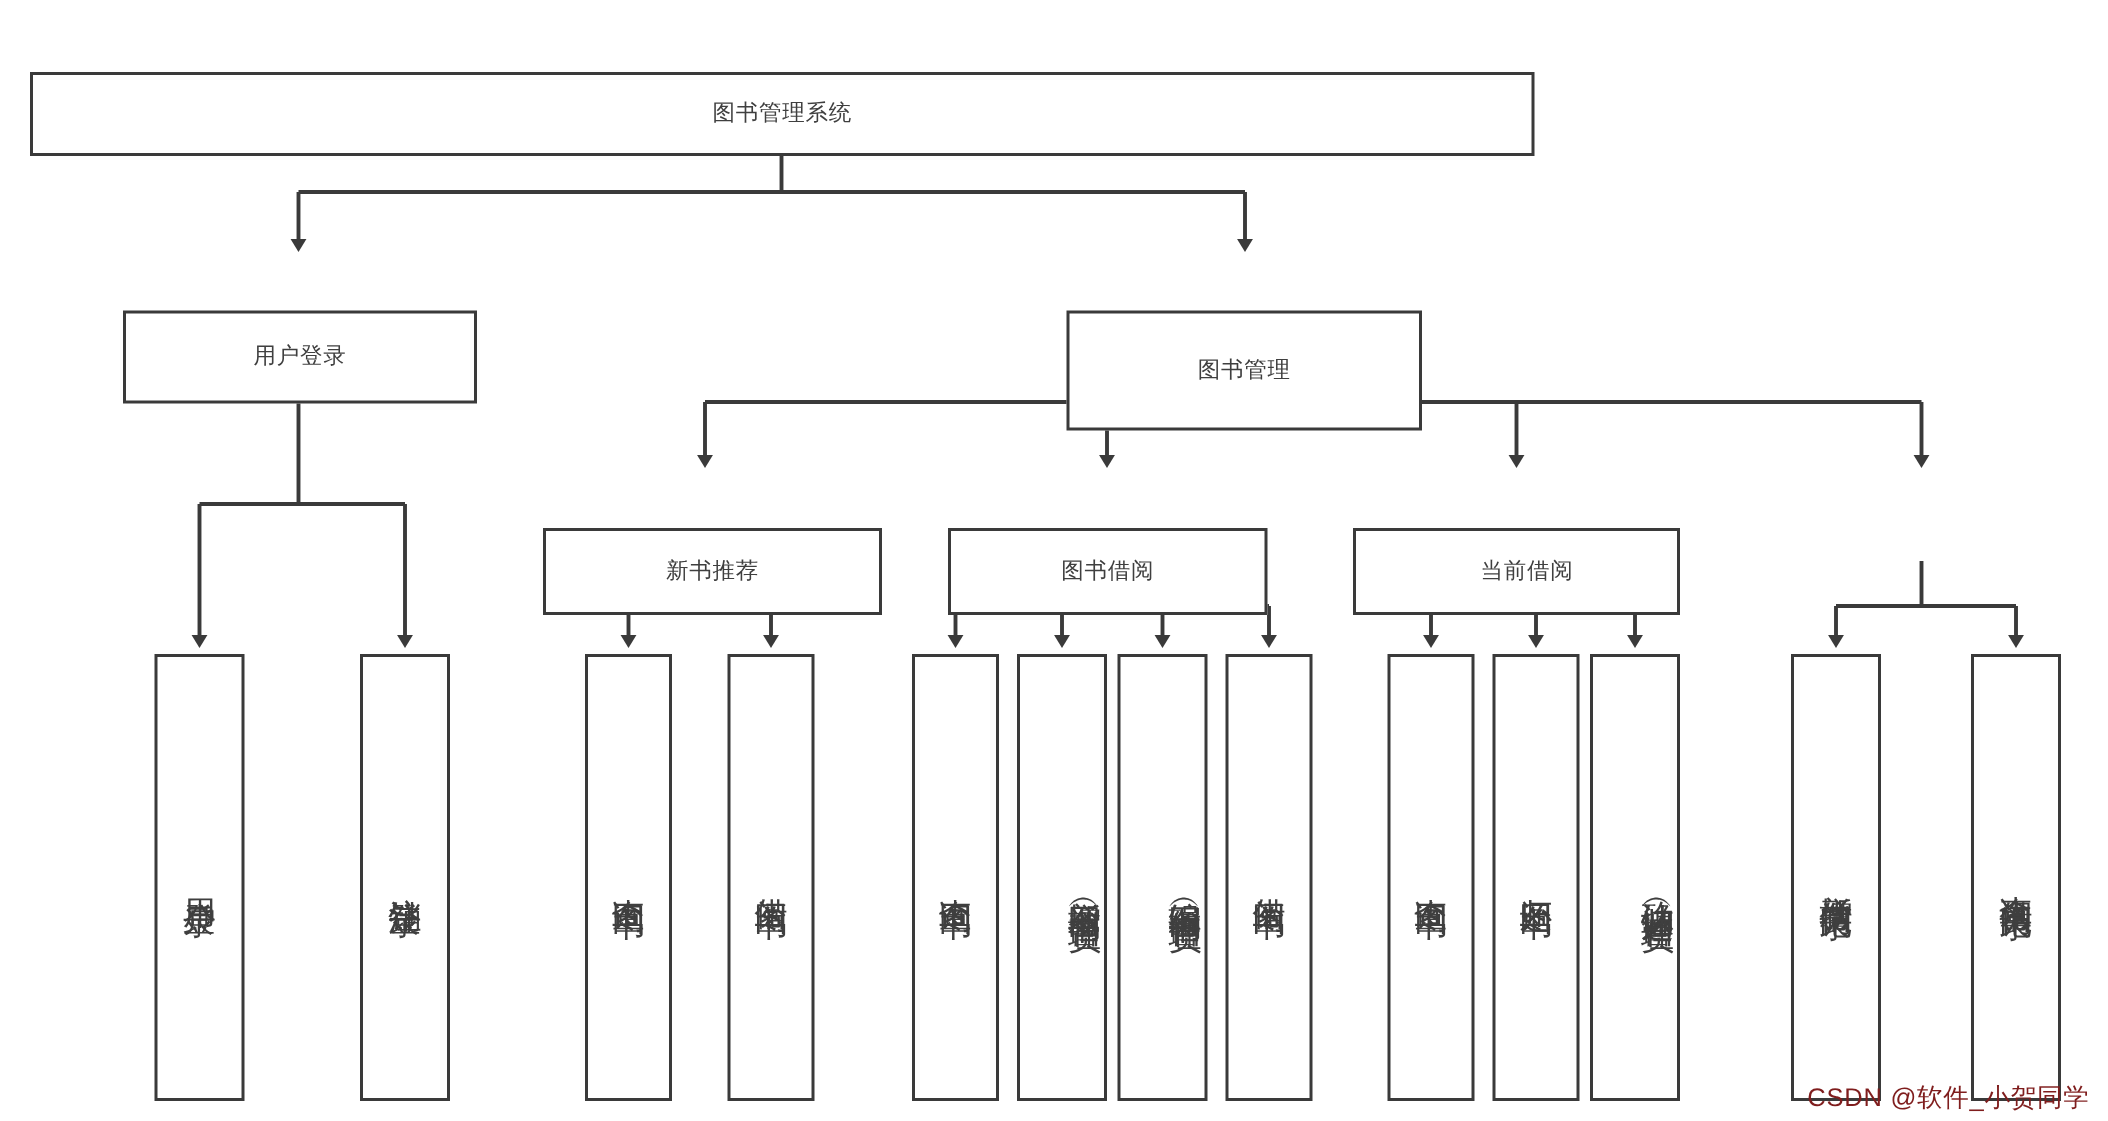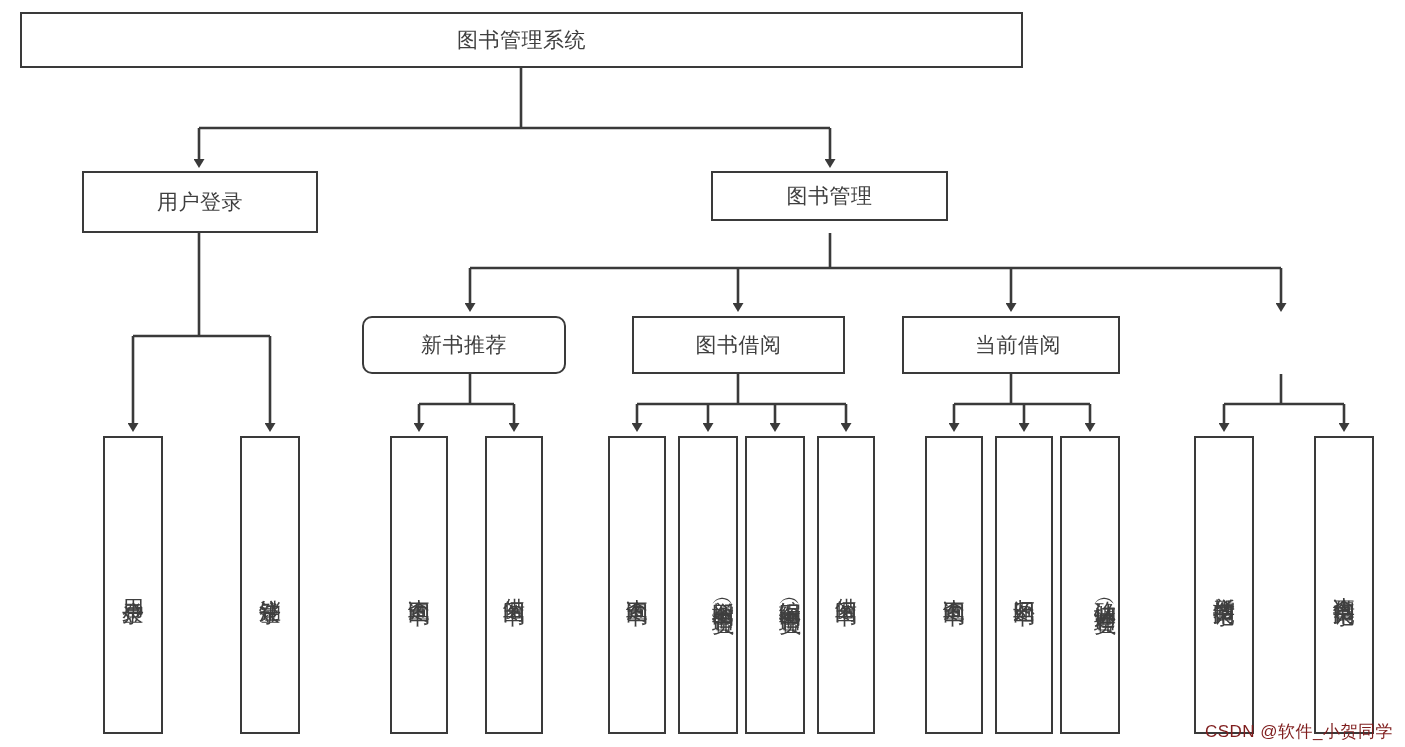--- a/index.html
+++ b/index.html
@@ -38,23 +38,24 @@
     background: #ffffff;
     border: 2px solid #3a3a3a;
     display: flex;
     align-items: center;
     justify-content: center;
     color: #3f3f3f;
     line-height: 1.18;
   }
 
   .node-h {
-    font-size: 21px;
+    font-size: 15px;
     letter-spacing: 0.5px;
     white-space: nowrap;
+    margin-top: 36px;
   }
 
   .node-v {
     writing-mode: vertical-rl;
     text-orientation: upright;
     font-size: 22px;
     letter-spacing: 2px;
     align-items: flex-start;
     justify-content: center;
     padding-top: 14px;
@@ -132,25 +133,25 @@
     </g>
   </svg>
 
   <div class="node node-h" style="left:20px; top:12px; width:1003px; height:56px;">
     <span>图书管理系统</span>
   </div>
 
   <div class="node node-h" style="left:82px; top:171px; width:236px; height:62px;">
     <span>用户登录</span>
   </div>
-  <div class="node node-h" style="left:711px; top:171px; width:237px; height:50px;">
+  <div class="node node-h" style="left:711px; top:171px; width:237px; height:80px;">
     <span>图书管理</span>
   </div>
 
-  <div class="node node-h" style="left:362px; top:316px; width:204px; height:58px;border-radius:10px;">
+  <div class="node node-h" style="left:362px; top:316px; width:226px; height:58px;">
     <span>新书推荐</span>
   </div>
   <div class="node node-h" style="left:632px; top:316px; width:213px; height:58px;">
     <span>图书借阅</span>
   </div>
   <div class="node node-h" style="left:902px; top:316px; width:218px; height:58px;padding-left:14px;">
     <span>当前借阅</span>
   </div>
 
   <div class="node node-v mid-align" style="left:103px; top:436px; width:60px; height:298px;">

